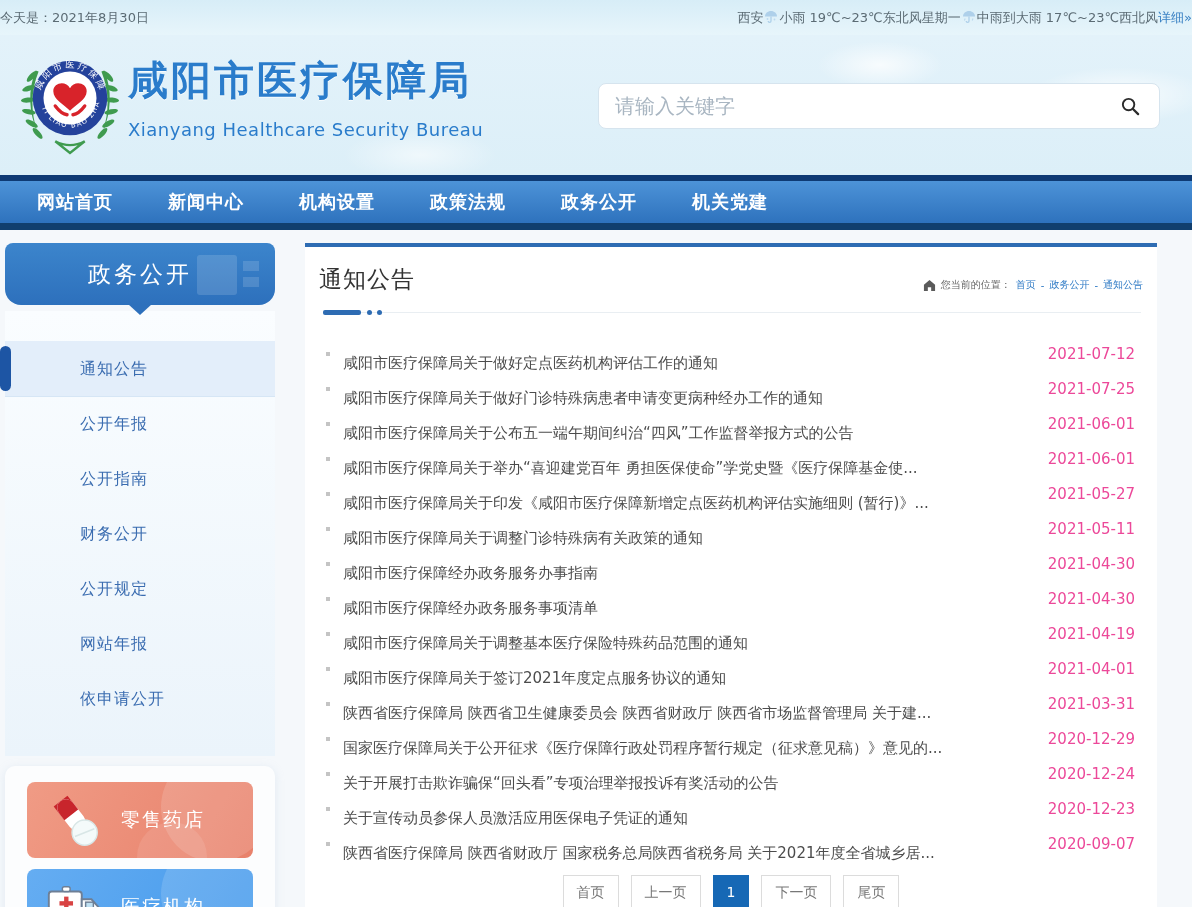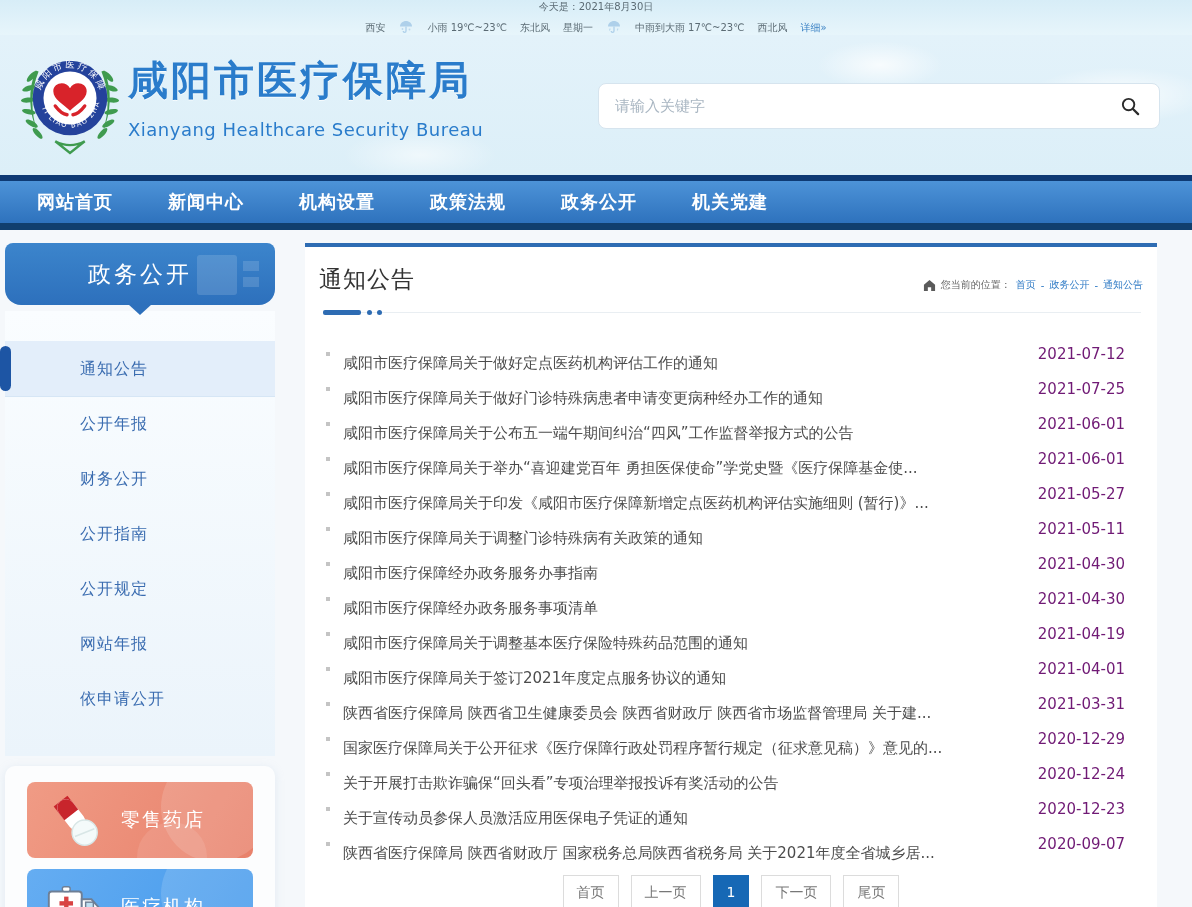--- a/index.html
+++ b/index.html
@@ -2,23 +2,23 @@
 <html><head>
 <meta charset="utf-8">
 <style>
   * { box-sizing: border-box; margin: 0; padding: 0; }
   html,body { width:1192px; height:907px; overflow:hidden; }
   body { font-family:"DejaVu Sans","Liberation Sans",sans-serif; background:#fff; }
   a { text-decoration:none; cursor:pointer; }
 
   
   .topbar { height:35px; background:linear-gradient(180deg,#d7edf7,#e7f5fb);
-    display:flex; align-items:center; justify-content:space-between; padding:0 16px;
-    font-size:10px; color:#5b6b74;flex-direction:column; }
-  .topbar-right { display:flex; align-items:flex-end; gap:13px; }
+    display:flex; align-items:center; justify-content:space-between; padding:0 0;
+    font-size:13px; color:#5b6b74; }
+  .topbar-right { display:flex; align-items:flex-start; }
   .wicon { display:inline-flex; width:16px; height:16px; }
   .detail-link { color:#3b82c4; }
 
   
   .header { height:140px; position:relative;
     background:linear-gradient(180deg,#e3f2fa,#dceff8); overflow:hidden; }
   .header::before { content:''; position:absolute; inset:0;
     background:
       radial-gradient(90px 34px at 880px 30px, rgba(255,255,255,.75), rgba(255,255,255,0) 70%),
       radial-gradient(130px 40px at 1120px 60px, rgba(255,255,255,.8), rgba(255,255,255,0) 70%),
@@ -26,21 +26,21 @@
     pointer-events:none; }
   .logo { position:absolute; left:16px; top:9px; width:108px; height:114px; }
   .titles { position:absolute; left:128px; top:18px; }
   .site-cn { font-size:40px; font-weight:bold; color:#2a7ccb; letter-spacing:3px;
     text-shadow:0 1px 0 rgba(255,255,255,.7); }
   .site-en { font-size:18px; color:#2a7ccb; margin-top:11px; letter-spacing:.5px; }
   .search { position:absolute; right:32px; top:48px; width:562px; height:46px;
     background:#fff; border:1px solid #d6e4ee; border-radius:8px;
     display:flex; align-items:center; padding:0 16px; z-index:2; }
   .search input { flex:1; border:none; outline:none; background:transparent;
-    font-size:15px; color:#333; font-family:inherit; }
+    font-size:20px; color:#333; font-family:inherit; }
   .search input::placeholder { color:#a9b6c2; }
   .search-btn { width:26px; height:26px; display:flex; align-items:center; justify-content:center; cursor:pointer; }
 
   
   .nav { height:55px; background:linear-gradient(180deg,#4d93d8,#2e72bd);
     border-top:6px solid #0e3a74; border-bottom:7px solid #113f6e;
     display:flex; align-items:stretch; padding-left:14px;font-family:Liberation Mono, monospace; }
   .nav-item { color:#fff; font-size:18px; font-weight:bold; letter-spacing:1px;
     padding:0 23px; margin-right:9px; display:flex; align-items:center; cursor:pointer; }
 
@@ -89,21 +89,21 @@
   .divider .line { position:absolute; top:2px; left:4px; right:2px; height:1px; background:#e9eef2; }
   .divider .seg  { position:absolute; top:0; left:4px; width:38px; height:5px; background:#2e6cb3; border-radius:2px; }
   .divider .dot  { position:absolute; top:0; width:5px; height:5px; border-radius:50%; background:#2e6cb3; }
   .divider .d1 { left:48px; } .divider .d2 { left:58px; }
 
   .list { margin-top:20px; }
   .row { display:flex; align-items:center; height:35px; cursor:pointer; }
   .bullet { width:4px; height:4px; background:#c4c4c4; margin:0 13px 0 7px; flex:none; }
   .row-title { flex:1; font-size:15px; color:#4c4c4c; white-space:nowrap;
     overflow:hidden; text-overflow:ellipsis; padding-right:28px;margin-top:20px; }
-  .row-date { flex:none; width:96px; text-align:right; font-size:15px; color:#701a75; margin-right:18px; }
+  .row-date { flex:none; width:96px; text-align:right; font-size:15px; color:#ec4899; margin-right:8px; }
 
   .pagination { display:flex; justify-content:center; gap:12px; margin-top:14px; }
   .pg { min-width:46px; padding:8px 13px; border:1px solid #dcdcdc; background:#fff;
     color:#777; font-size:14px; text-align:center; cursor:pointer; }
   .pg.active { background:#1668b5; border-color:#1668b5; color:#fff; min-width:18px; }
 </style>
 </head>
 <body>
 
 <div class="topbar">
@@ -217,24 +217,24 @@
     </div>
     <div class="side-menu">
 
     <div class="side-item active">
           <span>通知公告</span>
         </div>
         <div class="side-item">
           <span>公开年报</span>
         </div>
         <div class="side-item">
+          <span>公开指南</span>
+        </div>
+        <div class="side-item">
           <span>财务公开</span>
-        </div>
-        <div class="side-item">
-          <span>公开指南</span>
         </div>
         <div class="side-item">
           <span>公开规定</span>
         </div>
         <div class="side-item">
           <span>网站年报</span>
         </div>
         <div class="side-item">
           <span>依申请公开</span>
         </div>

